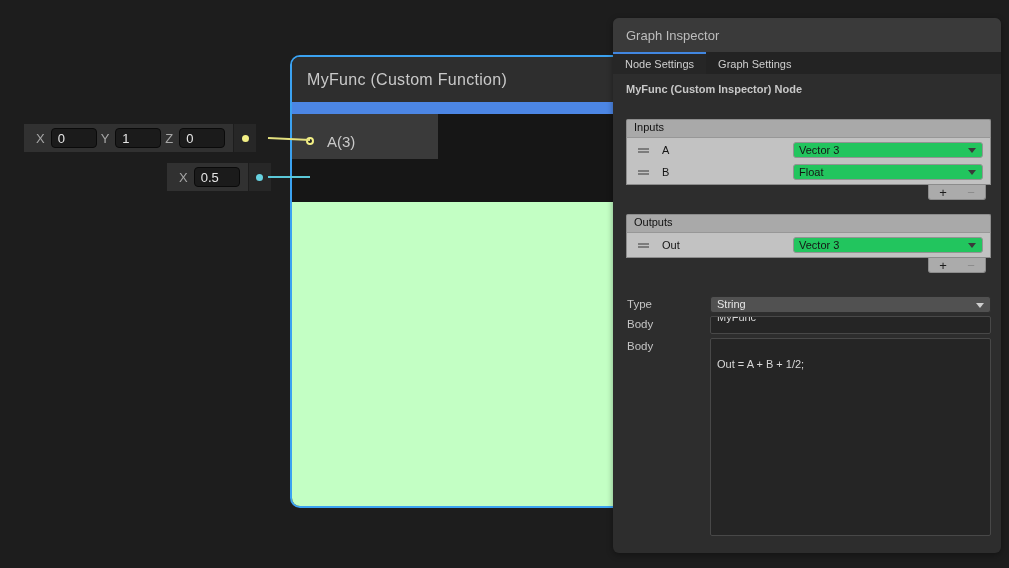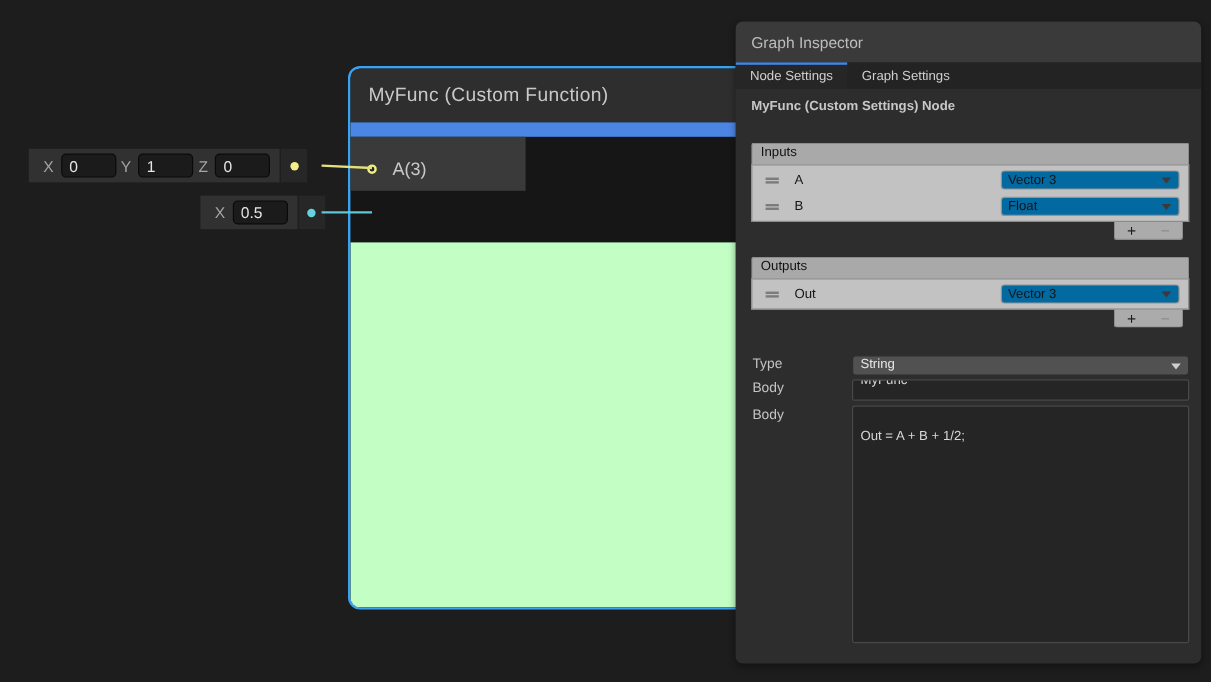--- a/index.html
+++ b/index.html
@@ -76,21 +76,21 @@
 
   
   .rlist { position:absolute; left:13px; right:10px; }
   .rlist-header { height:18px; background:#A9A9A9; border:1px solid #8C8C8C; border-bottom:none;
     border-radius:2px 2px 0 0; font-size:11px; color:#111; line-height:15px; padding-left:7px; }
   .rlist-rows { background:#C2C2C2; border:1px solid #8C8C8C; border-top:1px solid #979797; padding:1px 0; }
   .rlist-row { height:22px; display:flex; align-items:center; padding:0 7px; }
   .drag-handle { width:11px; height:5px; border-top:2px solid #7C7C7C; border-bottom:2px solid #7C7C7C; margin:0 4px; }
   .row-name { font-size:11px; color:#151515; margin-left:9px; }
   .row-dd {
-    margin-left:auto; width:149px; height:16px; background:#0369a1; border:1px solid #939393;
+    margin-left:auto; width:190px; height:16px; background:#22c55e; border:1px solid #939393;
     border-radius:3px; font-size:11px; color:#151515; line-height:14px; padding-left:5px; position:relative;
   }
   .dd-arrow {
     position:absolute; right:6px; top:5px; width:0; height:0;
     border-left:4px solid transparent; border-right:4px solid transparent; border-top:5px solid #3A3A3A;
   }
   .rlist-footer {
     height:15px; width:58px; background:#ABABAB; border:1px solid #8C8C8C; border-top:none;
     border-radius:0 0 3px 3px; margin:0 5px 0 auto;
     display:flex; align-items:center; justify-content:space-around;
@@ -172,21 +172,21 @@
   <div class="insp-tabs">
     <div class="tab active">
       <span>Node Settings</span>
     </div>
     <div class="tab">
       <span>Graph Settings</span>
     </div>
   </div>
 
   <div class="insp-body">
-    <div class="node-heading">MyFunc (Custom Settings) Node</div>
+    <div class="node-heading">MyFunc (Custom Inspector) Node</div>
 
     <div class="rlist" style="top:45px;">
       <div class="rlist-header">Inputs</div>
       <div class="rlist-rows">
         <div class="rlist-row">
           <span class="drag-handle"></span>
           <span class="row-name">A</span>
           <div class="row-dd">
             <span>Vector 3</span>
             <span class="dd-arrow"></span>

